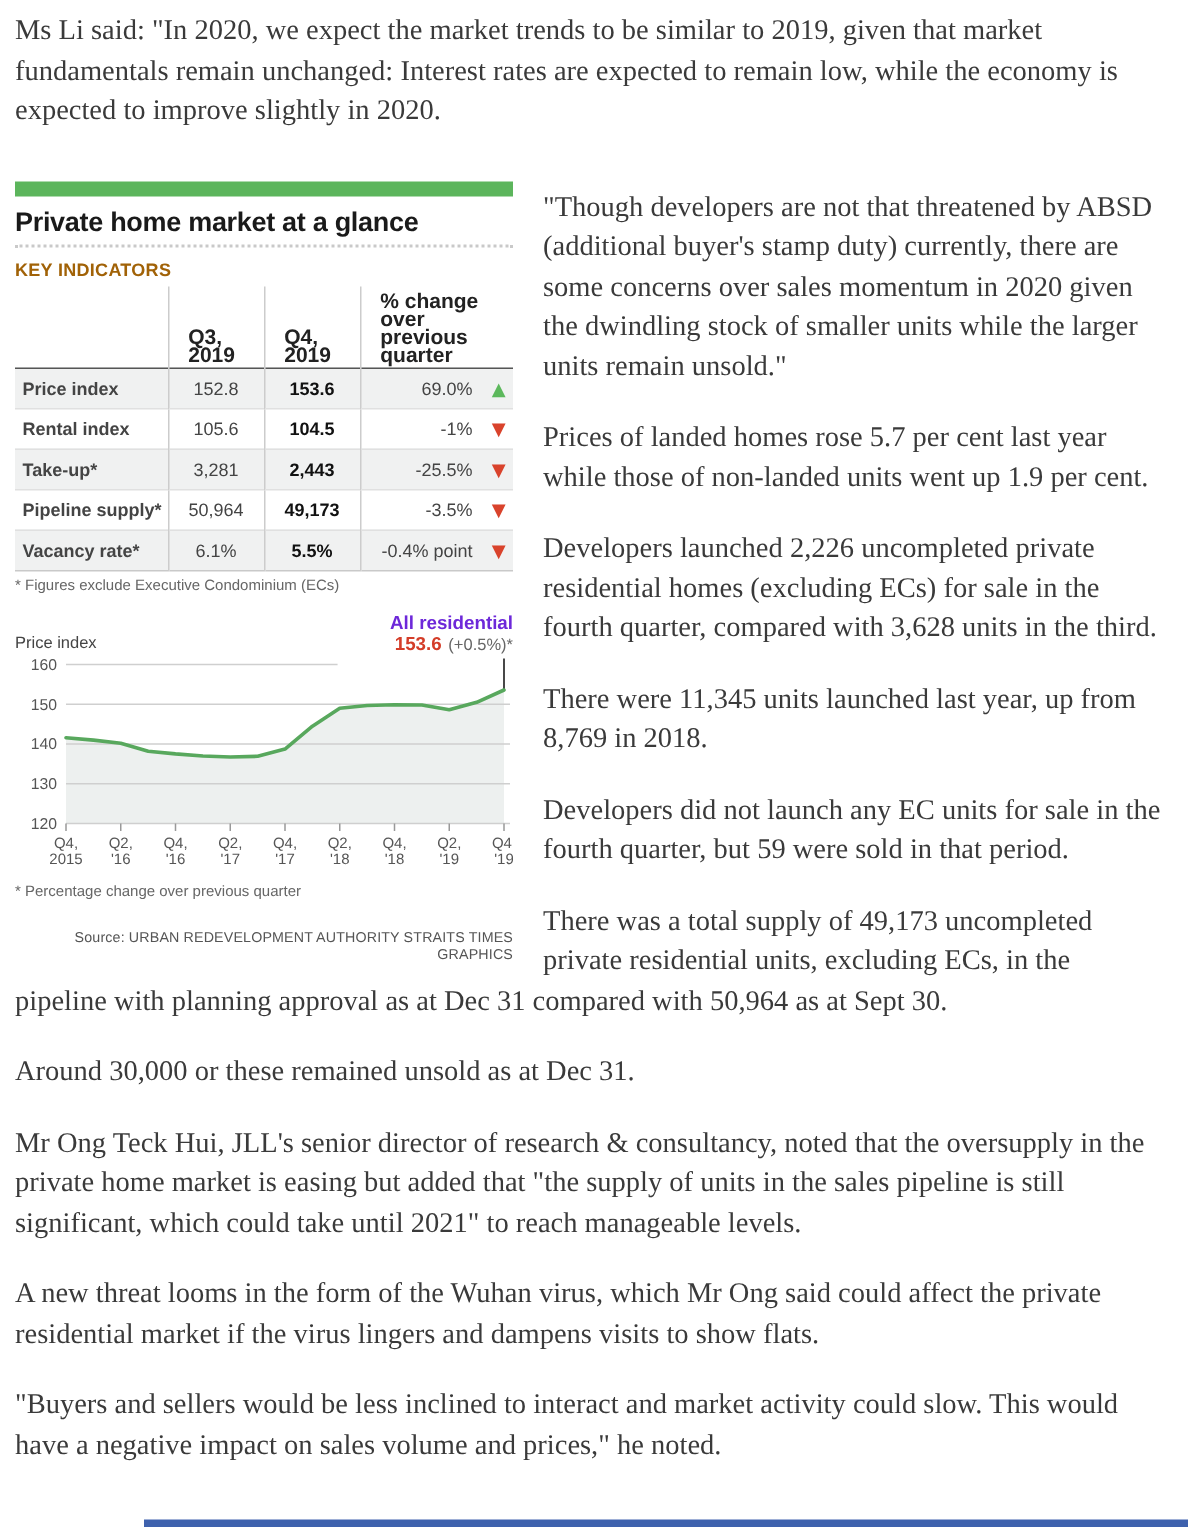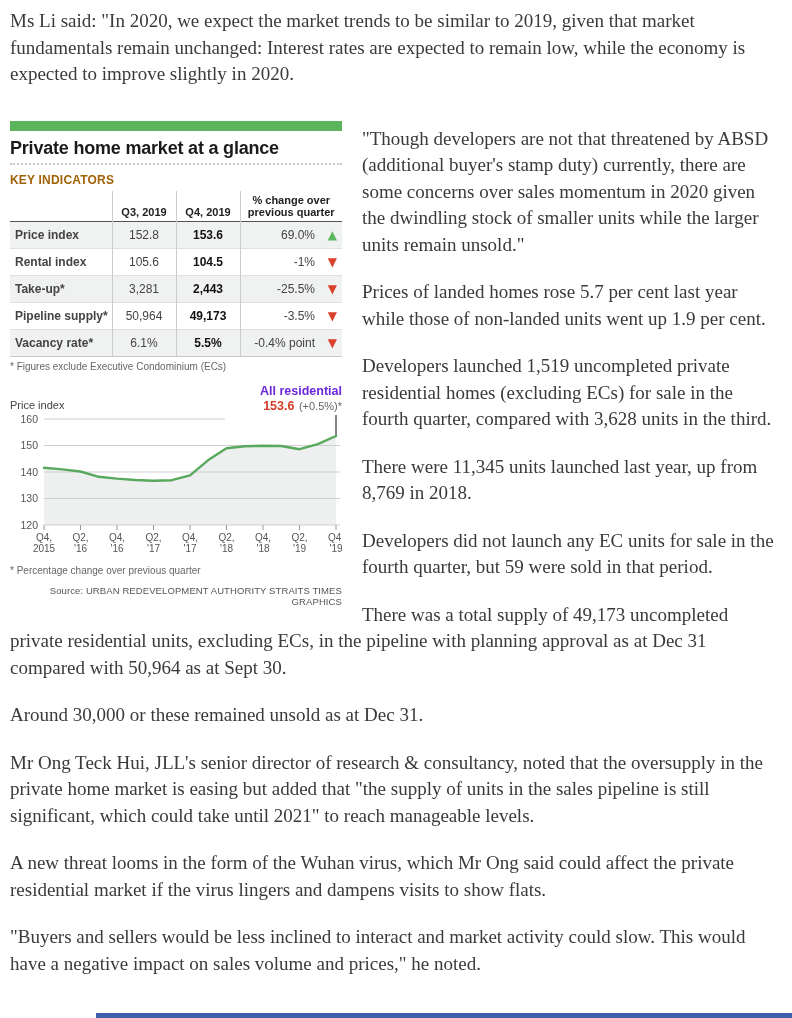--- a/index.html
+++ b/index.html
@@ -22,22 +22,22 @@
   }
   .greenbar{height:10px;background:var(--green);}
   .graphic h2{font-size:18px;line-height:22px;margin:6px 0 4px 0;color:#1a1a1a;
               letter-spacing:-0.2px;}
   .dotted{border-bottom:2px dotted #c9c9c9;margin-bottom:8px;}
   .kicker{font-size:12px;font-weight:bold;letter-spacing:0.2px;color:#a16207;}
 
   table.kt{width:332px;border-collapse:collapse;table-layout:fixed;margin-top:4px;}
   table.kt col.c1{width:102px;} table.kt col.c2{width:64px;}
   table.kt col.c3{width:64px;} table.kt col.c4{width:102px;}
-  table.kt th{font-size:11px;font-weight:bold;color:#222;text-align:center;
-              padding:3px 0;vertical-align:bottom;line-height:12px;}
+  table.kt th{font-size:14px;font-weight:bold;color:#222;text-align:left;
+              padding:3px 13px;vertical-align:bottom;line-height:12px;}
   table.kt thead tr{border-bottom:1.5px solid #555;}
   table.kt td{font-size:12px;padding:6px 2px;color:#444;}
   table.kt tbody tr{border-top:1px solid #e0e0e0;}
   table.kt tbody tr:first-child{border-top:none;}
   table.kt tbody tr:nth-child(odd){background:#f0f1f1;}
   table.kt tbody{border-bottom:1px solid #c9c9c9;}
   table.kt th+th, table.kt td+td{border-left:1px solid #ccc;}
   td.lbl{font-weight:bold;color:#1e1e1e;padding-left:5px !important;font-size:12.5px;}
   td.num{text-align:center;}
   td.num.b{font-weight:bold;color:#111;}
@@ -51,21 +51,21 @@
   .chart-head{display:flex;justify-content:space-between;align-items:flex-end;
               margin-top:10px;height:30px;}
   .axis-title{font-size:11px;color:#444;padding-bottom:2px;}
   .legend{text-align:right;line-height:14px;}
   .leg-label{font-size:12.5px;font-weight:bold;color:#6d28d9;text-align:right;}
   .leg-val{font-size:12.5px;font-weight:bold;color:var(--accent-red);}
   .leg-chg{font-size:11px;color:#666;}
   svg.chart{display:block;}
   .ytick{font-size:10.5px;fill:#555;font-family:"Liberation Sans",sans-serif;}
   .xtick{font-size:10px;fill:#555;font-family:"Liberation Sans",sans-serif;}
-  .source{font-size:9.5px;color:#555;text-align:right;margin-top:8px;
+  .source{font-size:9.5px;color:#555;text-align:right;margin-top:19px;
           letter-spacing:0.1px;}
 
   .bottom-bar{position:absolute;left:96px;right:0;bottom:0;height:5px;
               background:var(--bottombar);}
 </style>
 </head>
 <body>
 
 <div class="page">
 
@@ -176,21 +176,21 @@
         <line x1="326" y1="2" x2="326" y2="23.0" stroke="#444" stroke-width="1.3"></line>
         <polyline points="34.0,54.8 52.3,56.4 70.5,58.5 88.8,63.8 107.0,65.6 125.3,67.0 143.5,67.7 161.8,67.2 180.0,62.4 198.3,47.1 216.5,35.2 234.8,33.3 253.0,32.8 271.3,33.0 289.5,36.2 307.8,31.2 326.0,23.0" fill="none" stroke="#58a85d" stroke-width="2.4" stroke-linejoin="round" stroke-linecap="round"></polyline>
       </svg>
 
     <div class="fn">* Percentage change over previous quarter</div>
     <div class="source">Source: URBAN REDEVELOPMENT AUTHORITY   STRAITS TIMES GRAPHICS</div>
   </figure>
 
   <p class="body-text after-fig">"Though developers are not that threatened by ABSD (additional buyer's stamp duty) currently, there are some concerns over sales momentum in 2020 given the dwindling stock of smaller units while the larger units remain unsold."</p>
   <p class="body-text">Prices of landed homes rose 5.7 per cent last year while those of non-landed units went up 1.9 per cent.</p>
-  <p class="body-text">Developers launched 1,519 uncompleted private residential homes (excluding ECs) for sale in the fourth quarter, compared with 3,628 units in the third.</p>
+  <p class="body-text">Developers launched 2,226 uncompleted private residential homes (excluding ECs) for sale in the fourth quarter, compared with 3,628 units in the third.</p>
   <p class="body-text">There were 11,345 units launched last year, up from 8,769 in 2018.</p>
   <p class="body-text">Developers did not launch any EC units for sale in the fourth quarter, but 59 were sold in that period.</p>
   <p class="body-text">There was a total supply of 49,173 uncompleted private residential units, excluding ECs, in the pipeline with planning approval as at Dec 31 compared with 50,964 as at Sept 30.</p>
   <p class="body-text">Around 30,000 or these remained unsold as at Dec 31.</p>
   <p class="body-text">Mr Ong Teck Hui, JLL's senior director of research &amp; consultancy, noted that the oversupply in the private home market is easing but added that "the supply of units in the sales pipeline is still significant, which could take until 2021" to reach manageable levels.</p>
   <p class="body-text">A new threat looms in the form of the Wuhan virus, which Mr Ong said could affect the private residential market if the virus lingers and dampens visits to show flats.</p>
   <p class="body-text">"Buyers and sellers would be less inclined to interact and market activity could slow. This would have a negative impact on sales volume and prices," he noted.</p>
 
 </div>
 

